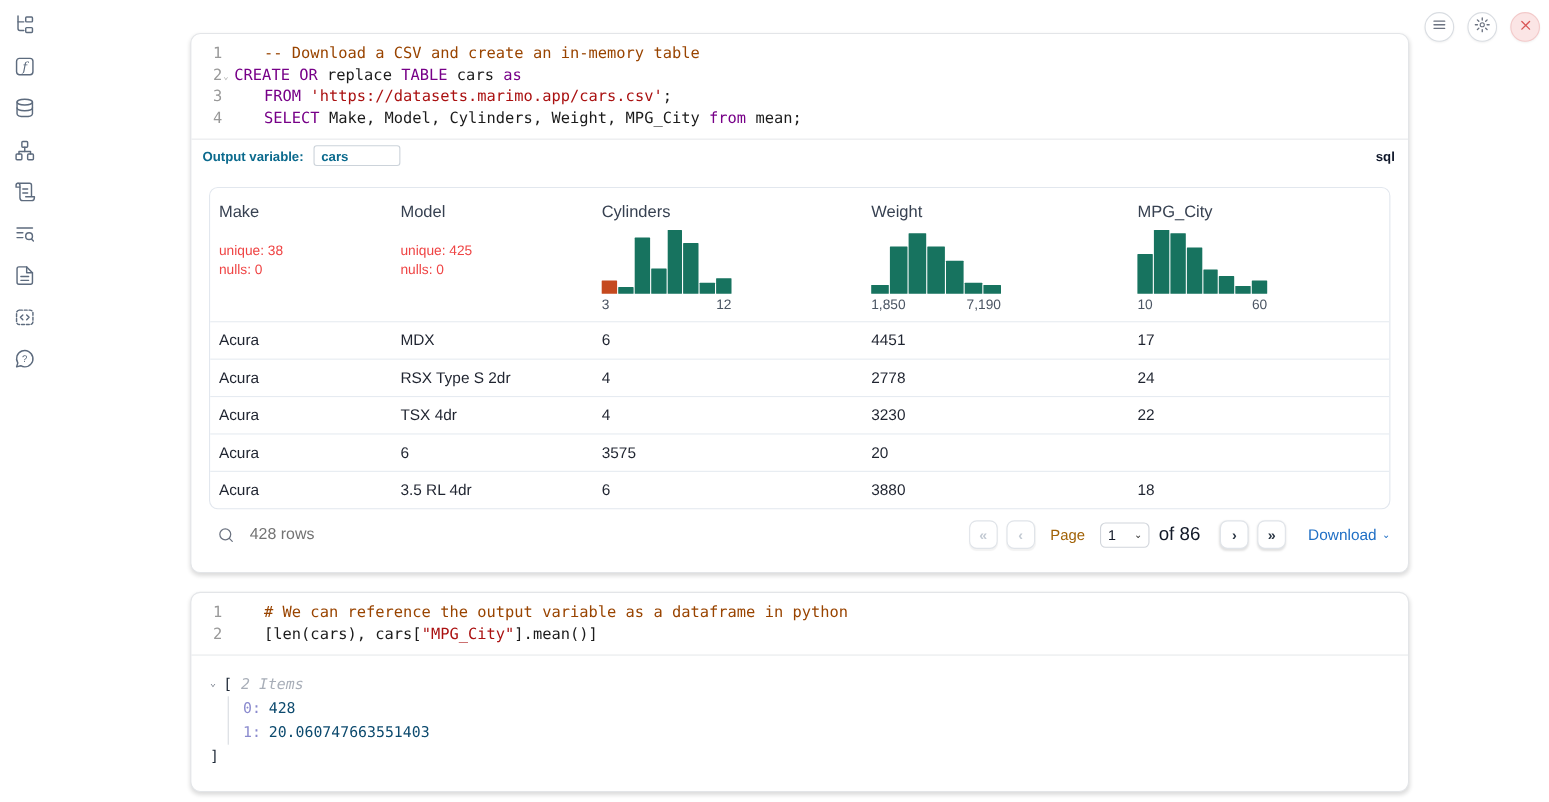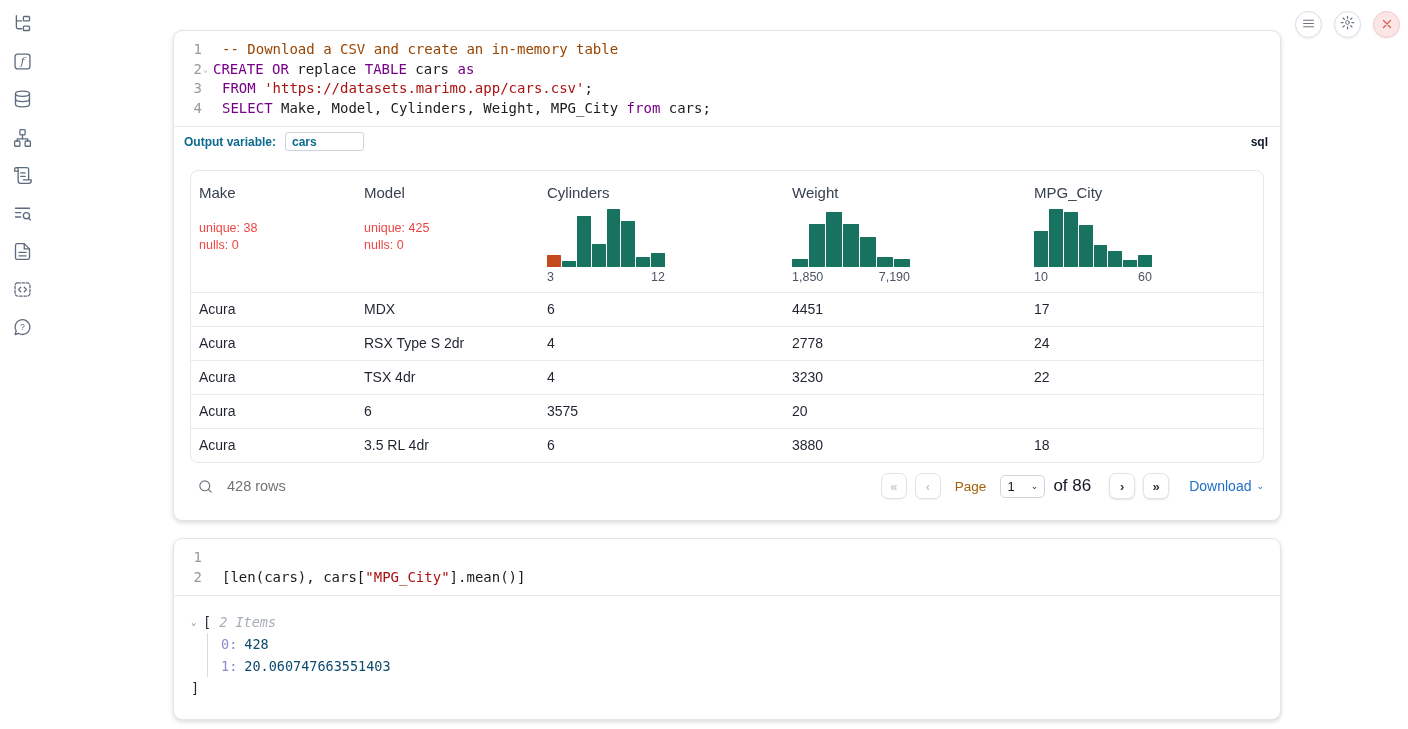--- a/index.html
+++ b/index.html
@@ -19,21 +19,21 @@
 
   
   .main { position:absolute; left:173px; top:30px; width:1108px; }
   .cell { background:#fff; border:1px solid #e3e5e8; border-radius:9px; box-shadow:0 2px 4px rgba(0,0,0,.14); }
   .cell + .cell { margin-top:17px; }
 
   .editor { padding:9px 14px 8px 6px; font-family:"DejaVu Sans Mono", monospace; font-size:14px; line-height:19.5px; }
   .code-line { display:flex; white-space:pre; }
   .gutter { width:22px; text-align:right; color:#999; flex:0 0 22px; user-select:none; }
   .fold { width:10px; font-size:8px; color:#aaa; margin-left:1px; line-height:19.5px; }
-  .code-text { margin-left:9px; color:#1b1b1b; }
+  .code-text { margin-left:27px; color:#1b1b1b; }
   .code-line .code-text:first-of-type { }
   .tok.kw { color:#770088; }
   .tok.str { color:#AA1111; }
   .tok.com { color:#994400; }
   .tok.plain { color:#1b1b1b; }
 
   
   .cell-footbar { border-top:1px solid #e7e9ec; display:flex; align-items:center; padding:5px 12px 5px 10px;justify-content:flex-end; }
   .outvar-label { font-size:12px; font-weight:bold; color:#0b6a8d; }
   .outvar-input { margin-left:9px; width:79px; height:19px; border:1px solid #ccd3da; border-radius:3px; font-size:12px; font-weight:bold; color:#0b6a8d; font-family:"Liberation Sans", sans-serif; padding:0 6px; outline:none; }
@@ -181,21 +181,21 @@
       <div class="code-line">
         <span class="gutter">2</span><span class="fold">⌄</span>
         <span class="code-text" style="margin-left:0;"><span class="tok kw">CREATE OR</span><span class="tok plain"> replace </span><span class="tok kw">TABLE</span><span class="tok plain"> cars </span><span class="tok kw">as</span></span>
       </div>
       <div class="code-line">
         <span class="gutter">3</span><span class="fold"></span>
         <span class="code-text"><span class="tok kw">FROM</span><span class="tok plain"> </span><span class="tok str">'https://datasets.marimo.app/cars.csv'</span><span class="tok plain">;</span></span>
       </div>
       <div class="code-line">
         <span class="gutter">4</span><span class="fold"></span>
-        <span class="code-text"><span class="tok kw">SELECT</span><span class="tok plain"> Make, Model, Cylinders, Weight, MPG_City </span><span class="tok kw">from</span><span class="tok plain"> cars;</span></span>
+        <span class="code-text"><span class="tok kw">SELECT</span><span class="tok plain"> Make, Model, Cylinders, Weight, MPG_City </span><span class="tok kw">from</span><span class="tok plain"> mean;</span></span>
       </div>
     </div>
 
     <div class="cell-footbar">
       <span class="outvar-label">Output variable:</span>
       <input class="outvar-input" value="cars" style="">
       <span class="lang-badge">sql</span>
     </div>
 
     <div class="table-box">
@@ -332,20 +332,21 @@
           <span class="dl-chev">⌄</span>
         </div>
       </div>
     </div>
   </div>
 
   <div class="cell">
     <div class="editor">
       <div class="code-line">
         <span class="gutter">1</span><span class="fold"></span>
+        <span class="code-text"><span class="tok com"># We can reference the output variable as a dataframe in python</span></span>
       </div>
       <div class="code-line">
         <span class="gutter">2</span><span class="fold"></span>
         <span class="code-text"><span class="tok plain">[len(cars), cars[</span><span class="tok str">"MPG_City"</span><span class="tok plain">].mean()]</span></span>
       </div>
     </div>
     <div class="sep"></div>
     <div class="tree-out">
       <div class="tree-head">
         <span class="tree-chev">⌄</span>

